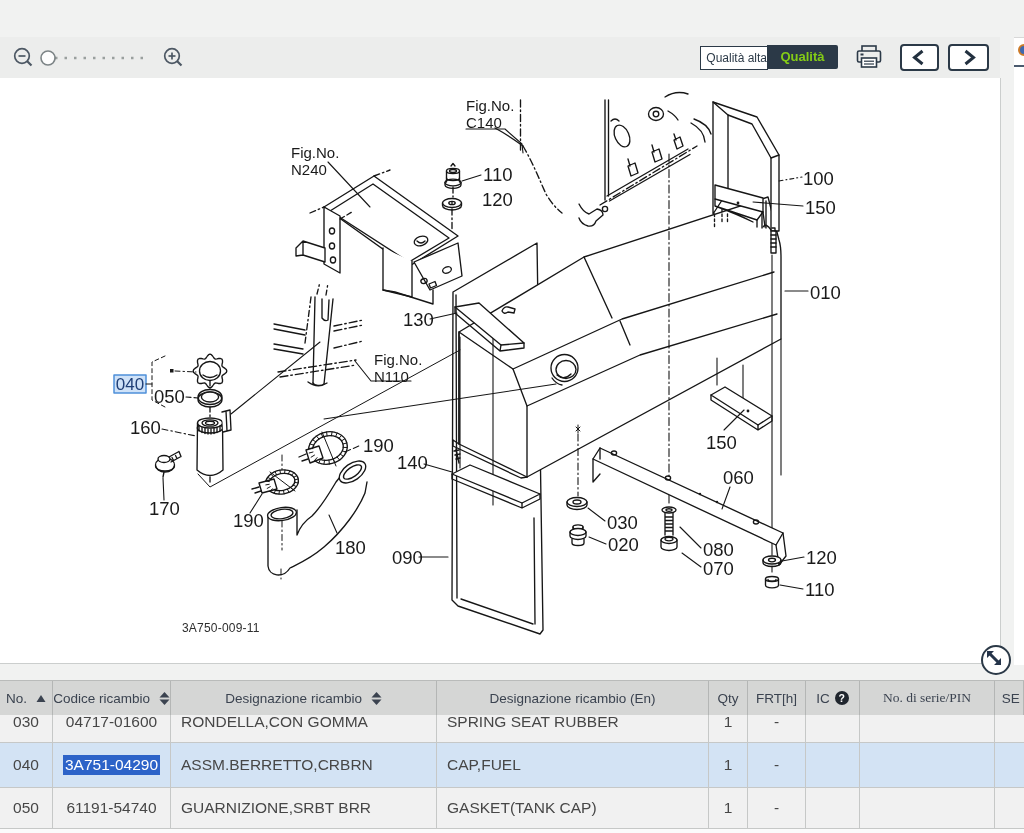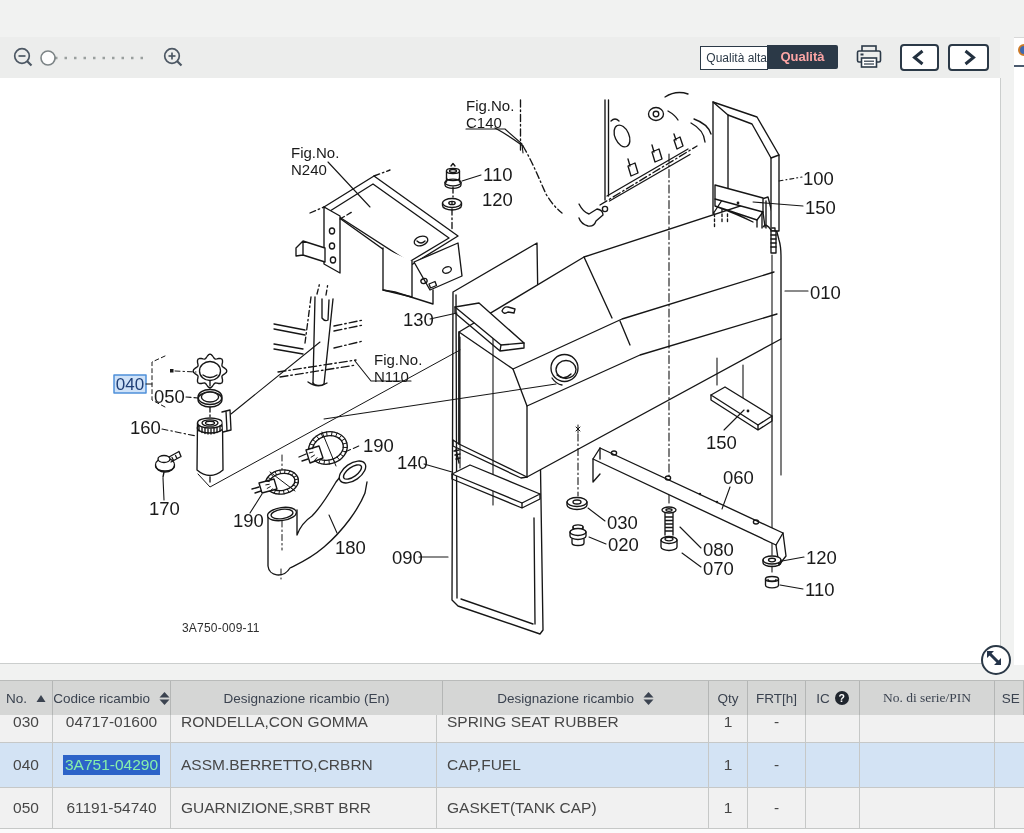--- a/index.html
+++ b/index.html
@@ -9,21 +9,21 @@
   
   #titlebar{left:0;top:0;width:1024px;height:36px;background:#fff;border-bottom:1px solid #e3e4e3;}
   #title{position:absolute;left:1px;top:0px;font-size:21.5px;color:#3e4245;letter-spacing:0.25px;white-space:nowrap;}
   #model{color:#a8aaab;font-size:13px;margin-left:9px;vertical-align:2px;}
   
   #toolbar{left:0;top:37px;width:1000px;height:41px;background:#ecedec;border-bottom:1px solid #d7d9d8;}
   .btn{position:absolute;background:#fff;border:2px solid #2b3947;border-radius:4px;}
   
   #qalta{left:700px;top:9px;width:66px;height:22px;background:#fff;border:1px solid #2b3947;color:#2b3947;
      font-size:12px;text-align:right;line-height:22px;}
-  #qsel{left:767px;top:8px;width:71px;height:24px;background:#2b3947;color:#fca5a5;font-size:13px;font-weight:bold;
+  #qsel{left:767px;top:8px;width:71px;height:24px;background:#2b3947;color:#84cc16;font-size:13px;font-weight:bold;
      text-align:center;line-height:24px;border-radius:0 2px 2px 0;}
   
   #canvas{left:0;top:78px;width:1000px;height:585px;background:#fff;border-right:1px solid #cbcecd;border-bottom:1px solid #cbcecd;}
   #expandbtn{left:981px;top:645px;width:26px;height:26px;background:#fff;border:2px solid #2b3947;border-radius:50%;}
   
   #sidepanel{left:1014px;top:37px;width:10px;height:627px;background:#fff;border-top:1px solid #d8d8d8;}
   #sidepanel .divider{position:absolute;left:0;top:27px;width:10px;height:2px;background:#4a5a6e;}
   #sideicon{position:absolute;left:4px;top:6px;width:8px;height:8px;border-radius:50%;background:#3e68b0;border:2.5px solid #cc7a28;}
   
   #tbl{left:0;top:680px;width:1024px;height:153px;background:#fff;font-size:15.5px;color:#474747;}
@@ -33,21 +33,21 @@
   .c0{width:53px;}.c1{width:118px;}.c2{width:266px;}.c3{width:272px;}.c4{width:39px;}
   .c5{width:58px;}.c6{width:54px;}.c7{width:135px;font-family:Liberation Serif, serif;}.c8{width:29px;border-right:none;}
   #thead{top:0;height:34px;background:#d5d6d5;color:#3b4350;font-size:13.5px;border-top:1px solid #b9bbba;border-bottom:1px solid #9a9c9b;}
   #thead .cell{border-right:1px solid #b4b6b5;align-items:center;}
   .r030{top:35px;height:27px;background:#f1f1f1;border-bottom:1px solid #c6c8c7;}
   .r030 .cell{align-items:flex-start;}
   .r030 .cell span{margin-top:-2px;}
   .r040{top:63px;height:44px;background:#d3e3f4;border-bottom:1px solid #c6c8c7;}
   .r050{top:108px;height:40px;background:#f1f1f1;border-bottom:1px solid #c6c8c7;}
   .r060{top:149px;height:4px;background:#fbfbfb;}
-  .sel{background:#2c63c8;color:#86efac;padding:1px 2px;}
+  .sel{background:#2c63c8;color:#ffffff;padding:1px 2px;}
   .sorticon{display:inline-block;margin-left:5px;}
   .qmark{display:inline-block;width:14px;height:14px;border-radius:50%;background:#20262e;color:#fff;
      font-size:10.5px;font-weight:bold;text-align:center;line-height:14px;margin-left:5px;}
 </style>
 </head>
 <body>
 <div id="root">
 
   <div class="abs" id="toolbar">
     <svg class="abs" style="left:10px;top:7px;" width="180" height="28" viewBox="0 0 180 28">
@@ -370,25 +370,25 @@
 
   <div class="abs" id="tbl">
     <div class="trow" id="thead">
       <div class="cell c0">No.&nbsp;<svg class="sorticon" width="10" height="9">
             <path d="M5 1 L9.5 8 L0.5 8 z" fill="#3b4350"></path>
           </svg></div>
       <div class="cell c1">Codice ricambio&nbsp;<svg class="sorticon" width="11" height="13">
             <path d="M5.5 0 L10.5 5.5 L0.5 5.5 z" fill="#3b4350"></path>
             <path d="M5.5 13 L10.5 7.5 L0.5 7.5 z" fill="#3b4350"></path>
           </svg></div>
-      <div class="cell c3">Designazione ricambio (En)</div>
       <div class="cell c2">Designazione ricambio&nbsp;<svg class="sorticon" width="11" height="13">
             <path d="M5.5 0 L10.5 5.5 L0.5 5.5 z" fill="#3b4350"></path>
             <path d="M5.5 13 L10.5 7.5 L0.5 7.5 z" fill="#3b4350"></path>
           </svg></div>
+      <div class="cell c3">Designazione ricambio (En)</div>
       <div class="cell c4">Qty</div>
       <div class="cell c5">FRT[h]</div>
       <div class="cell c6">IC<span class="qmark">?</span></div>
       <div class="cell c7">No. di serie/PIN</div>
       <div class="cell c8">&nbsp;SE</div>
     </div>
     <div class="trow r030">
       <div class="cell c0">
           <span>030</span>
         </div>

